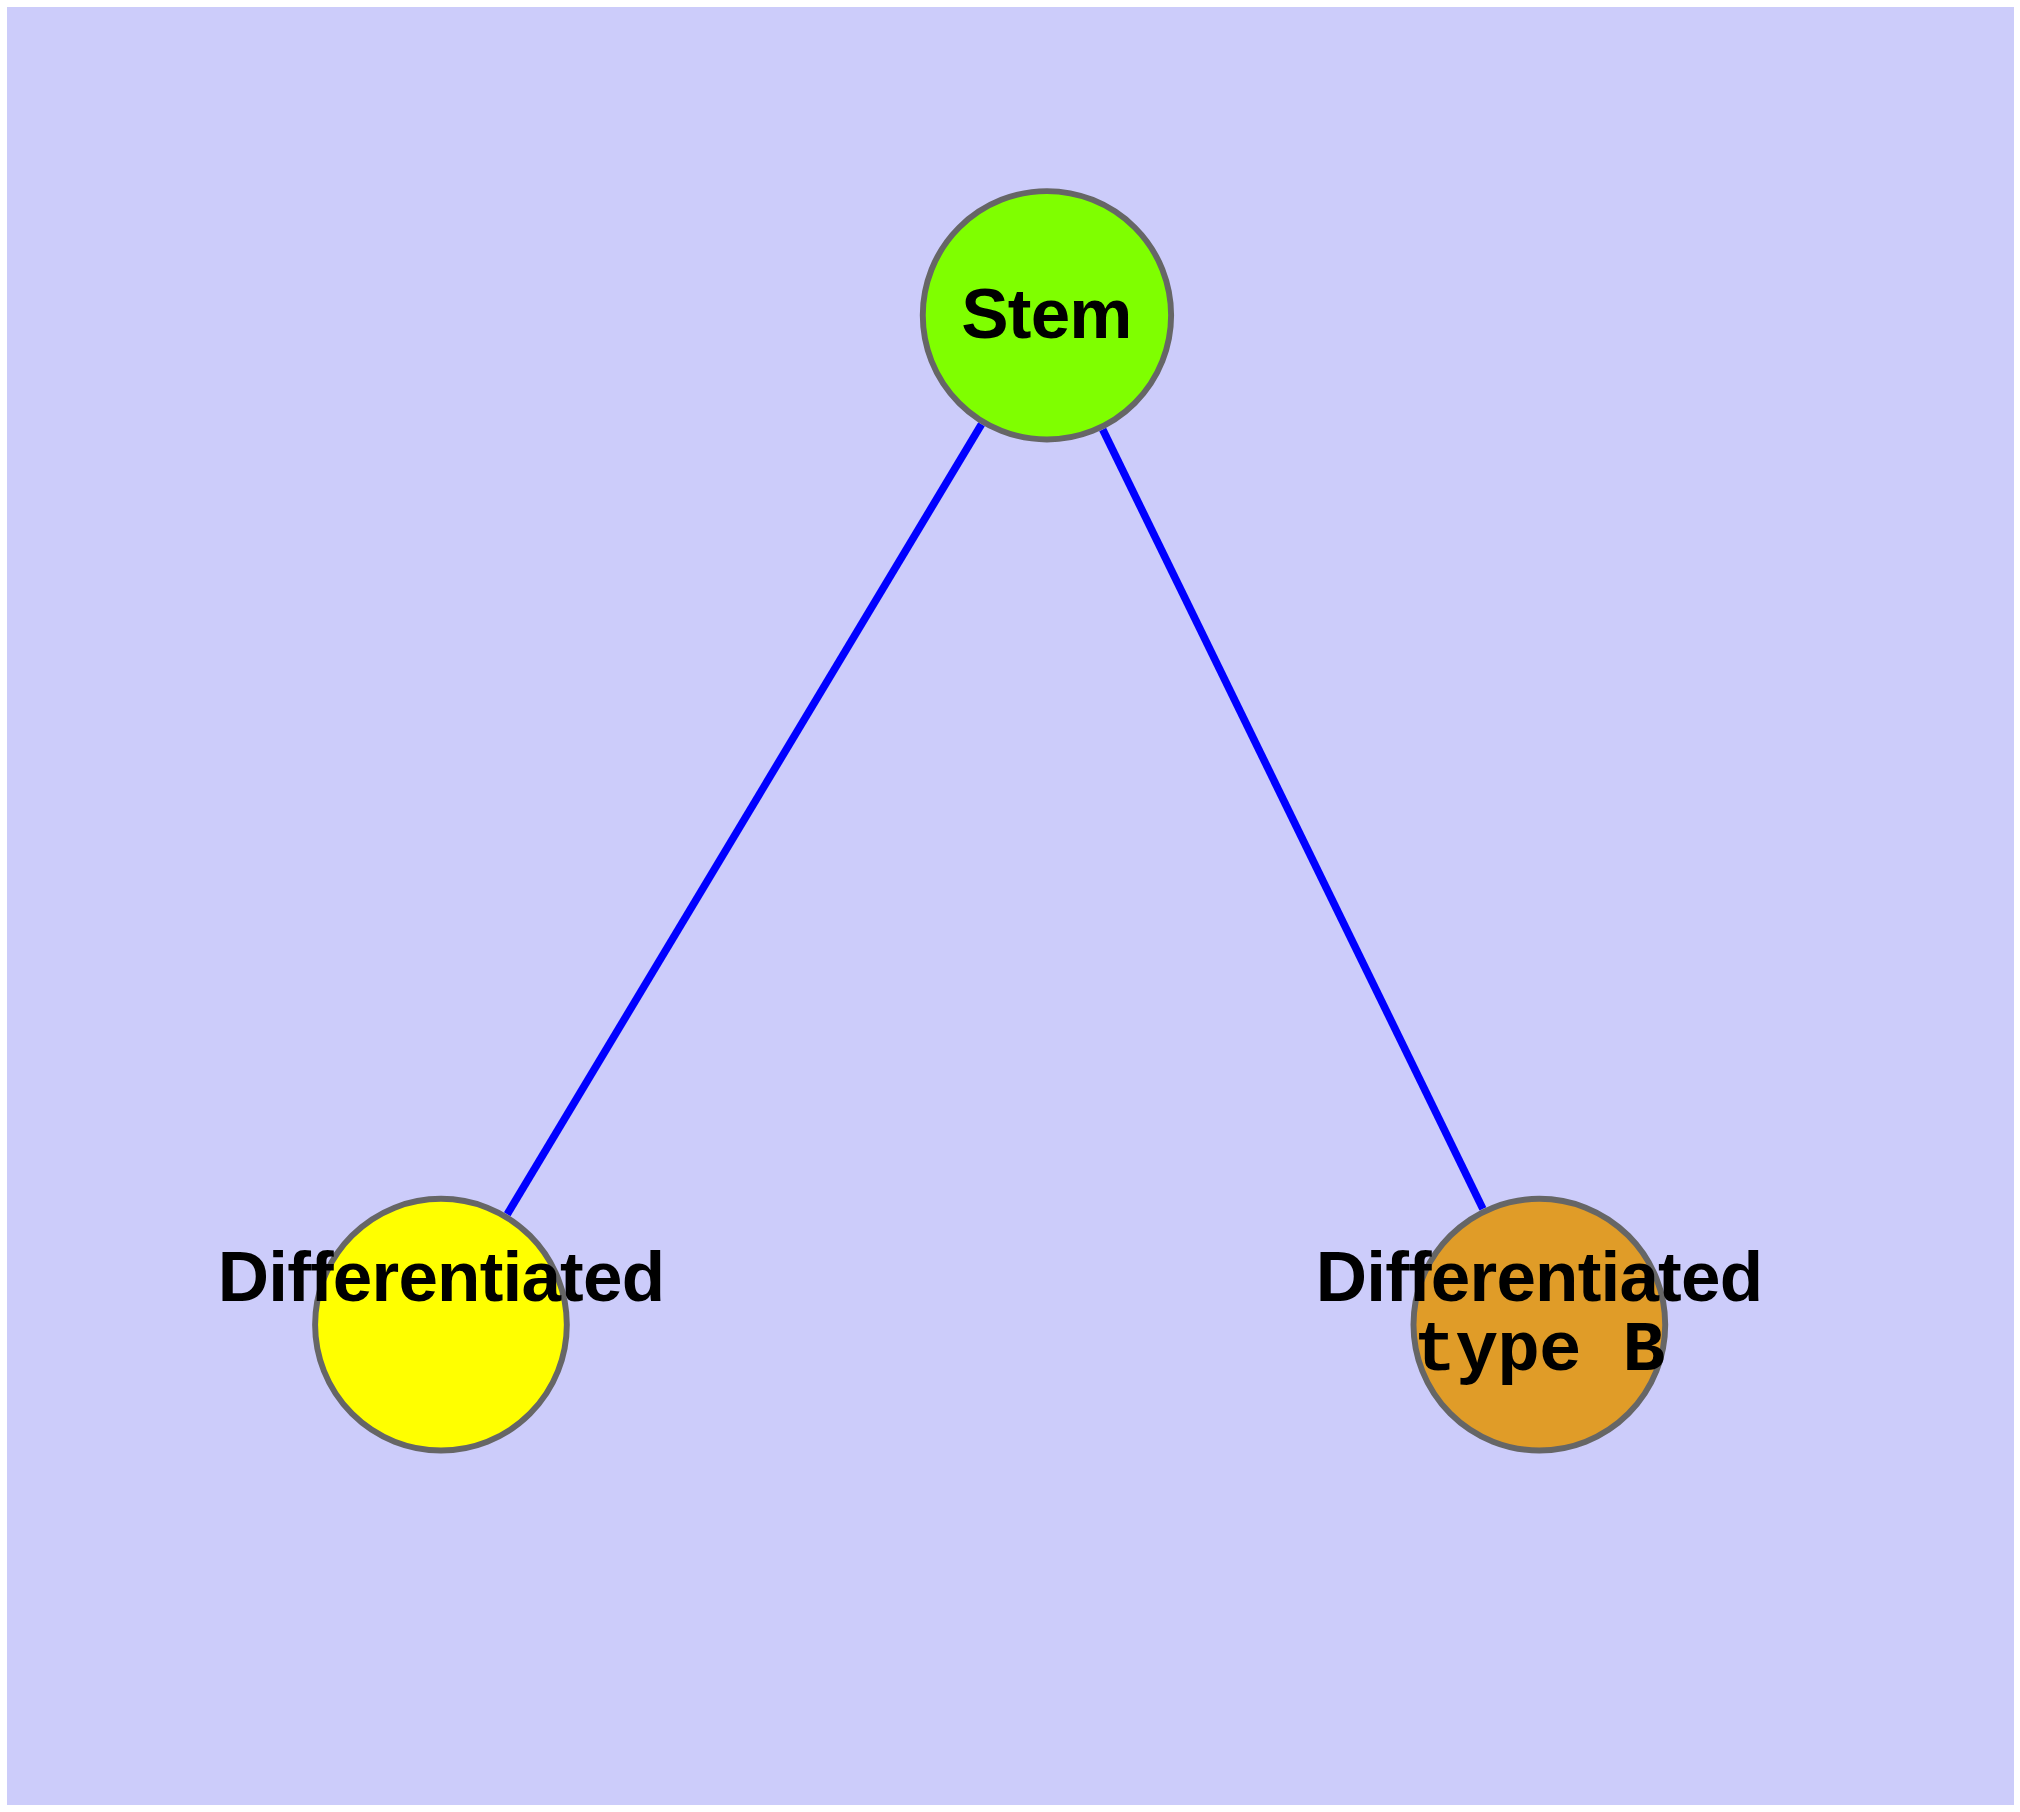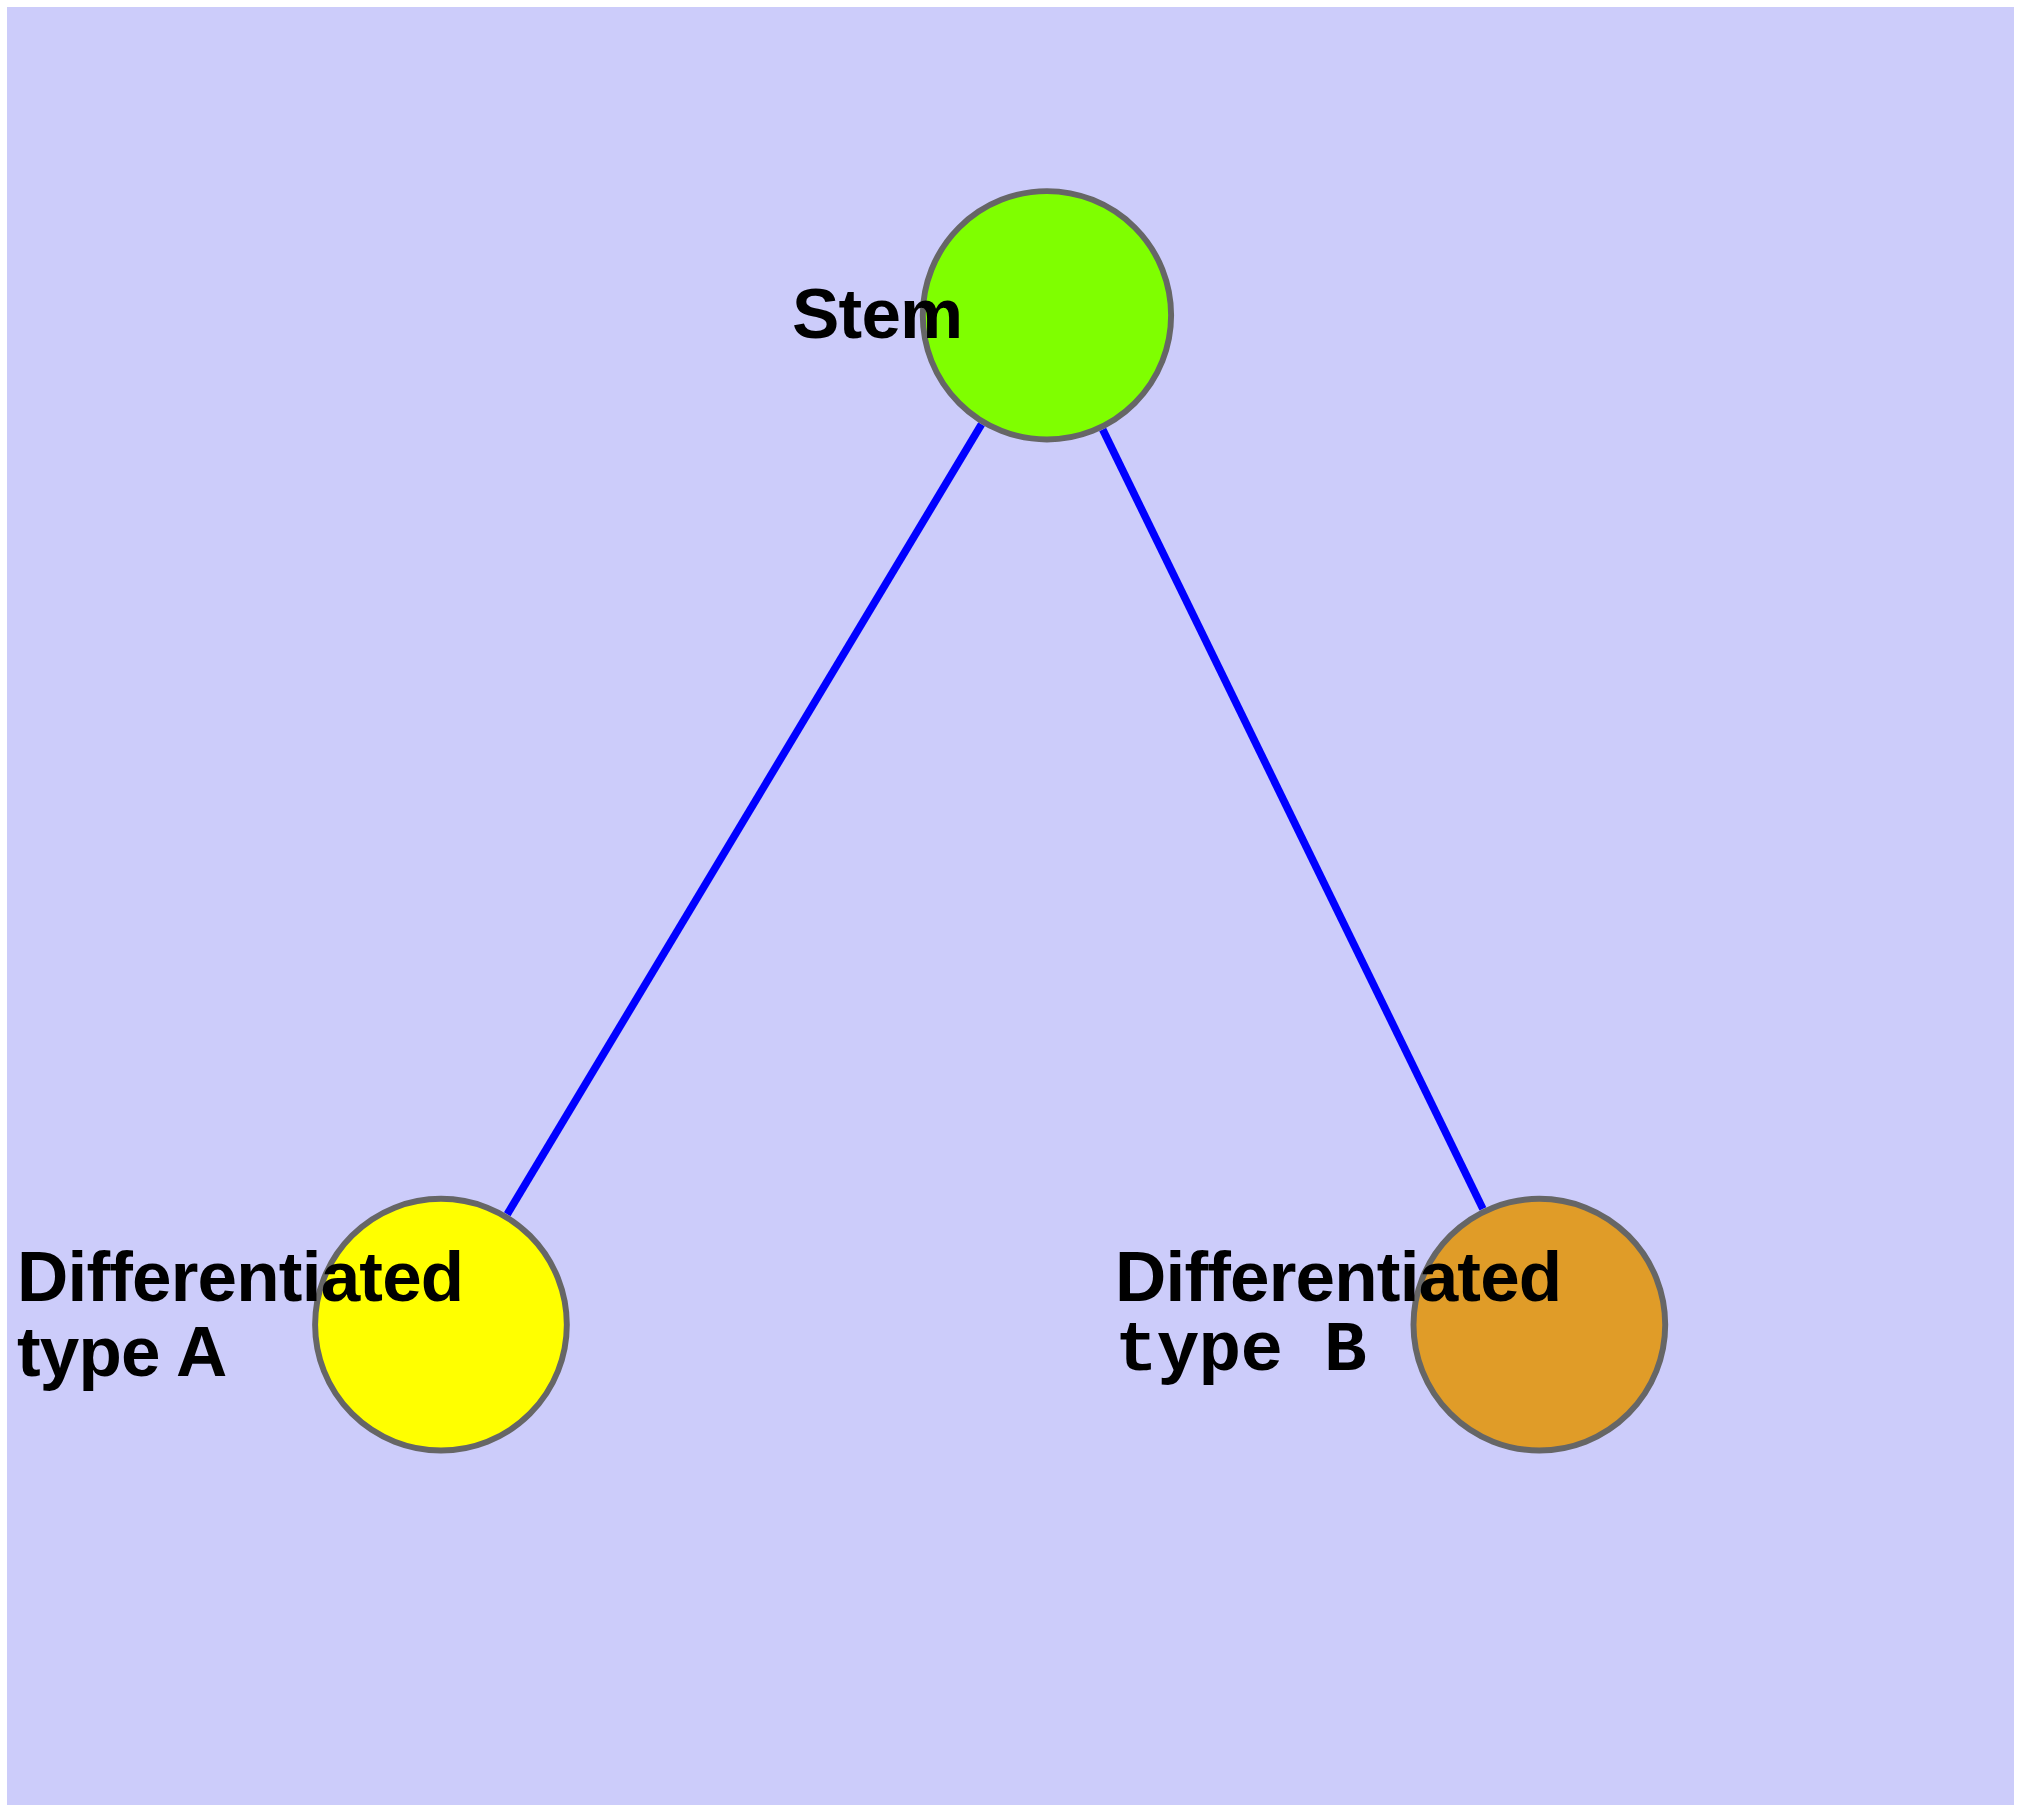--- a/index.html
+++ b/index.html
@@ -27,21 +27,21 @@
   #graph-svg {
     position: absolute;
     left: 0;
     top: 0;
     width: 2021px;
     height: 1812px;
     display: block;
   }
   .node-label {
     position: absolute;
-    text-align: left;
+    text-align: center;
     color: #000000;
     font-weight: bold;
     line-height: 1.04;
     white-space: pre;
     pointer-events: none;
     -webkit-font-smoothing: antialiased;
   }
   .label-stem {
     font-size: 71px;
     letter-spacing: -0.8px;
@@ -65,18 +65,17 @@
     <g>
       <circle cx="1235" cy="372" r="146.5" fill="#7fff00" stroke="#666666" stroke-width="7"></circle>
       <circle cx="520" cy="1563" r="148.5" fill="#ffff00" stroke="#666666" stroke-width="7"></circle>
       <circle cx="1816" cy="1563" r="148.5" fill="#e09c28" stroke="#666666" stroke-width="7"></circle>
     </g>
   </svg>
 
   <div class="node-label label-stem" style="left:792px; top:277px; width:509px;">Stem</div>
 
   <div class="node-label label-leaf" style="left:17px; top:1240px; width:848px;">Differentiated</div>
-  <div class="node-label label-leaf" style="left:17px; top:1315px; width:848px;">type A</div>
 
   <div class="node-label label-leaf" style="left:1115px; top:1240px; width:848px;">Differentiated</div>
   <div class="node-label label-leaf" style="left:1115px; top:1315px; width:848px;font-family:Liberation Mono, monospace;">type B</div>
 </div>
 
 
 </body></html>

